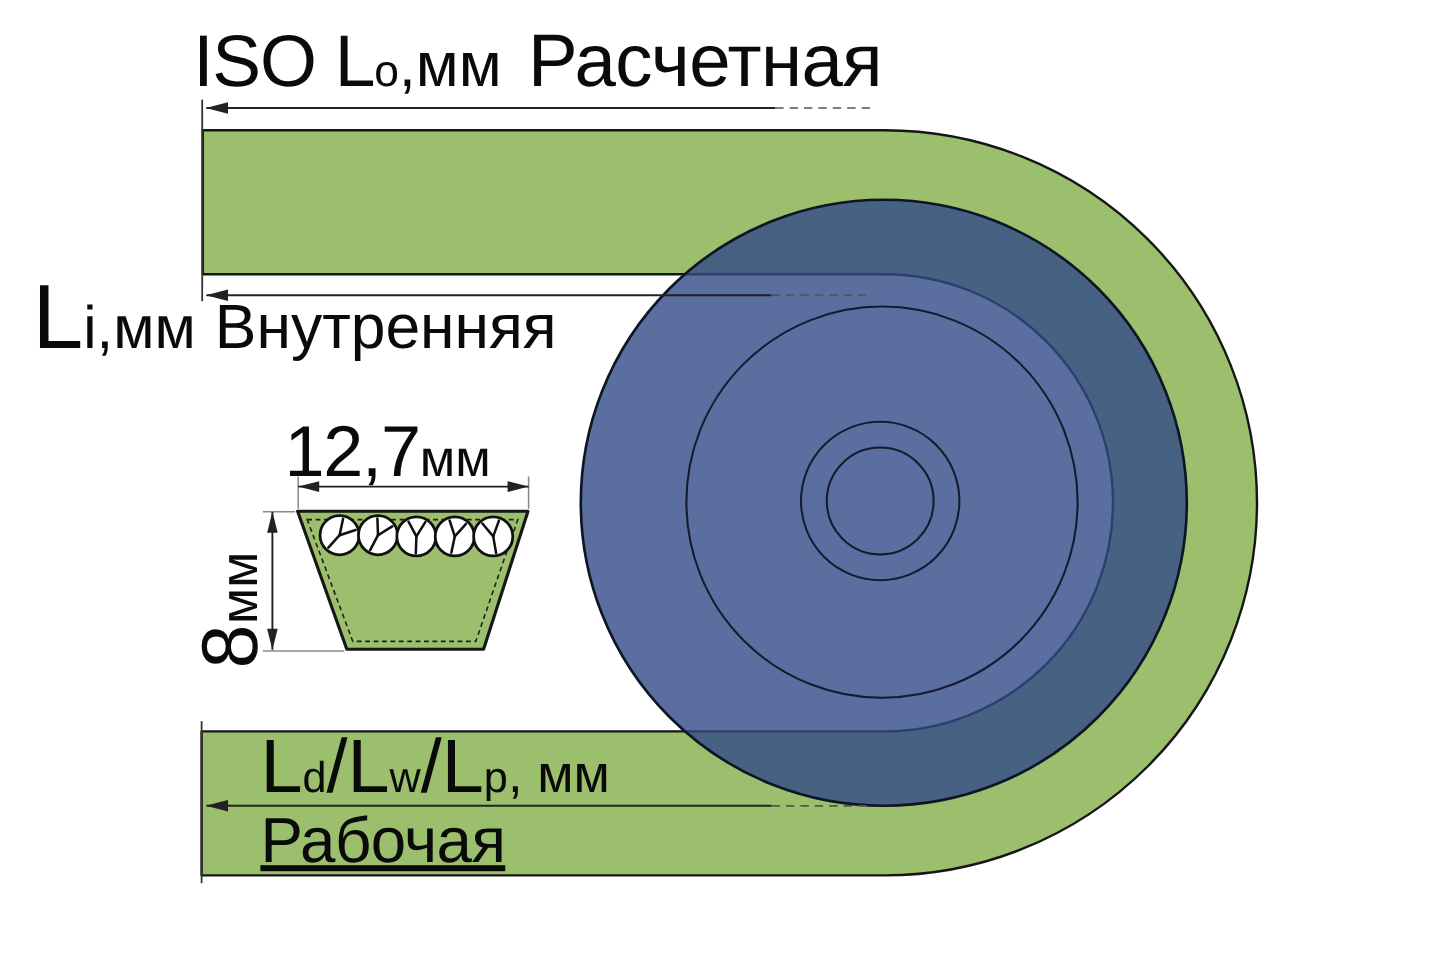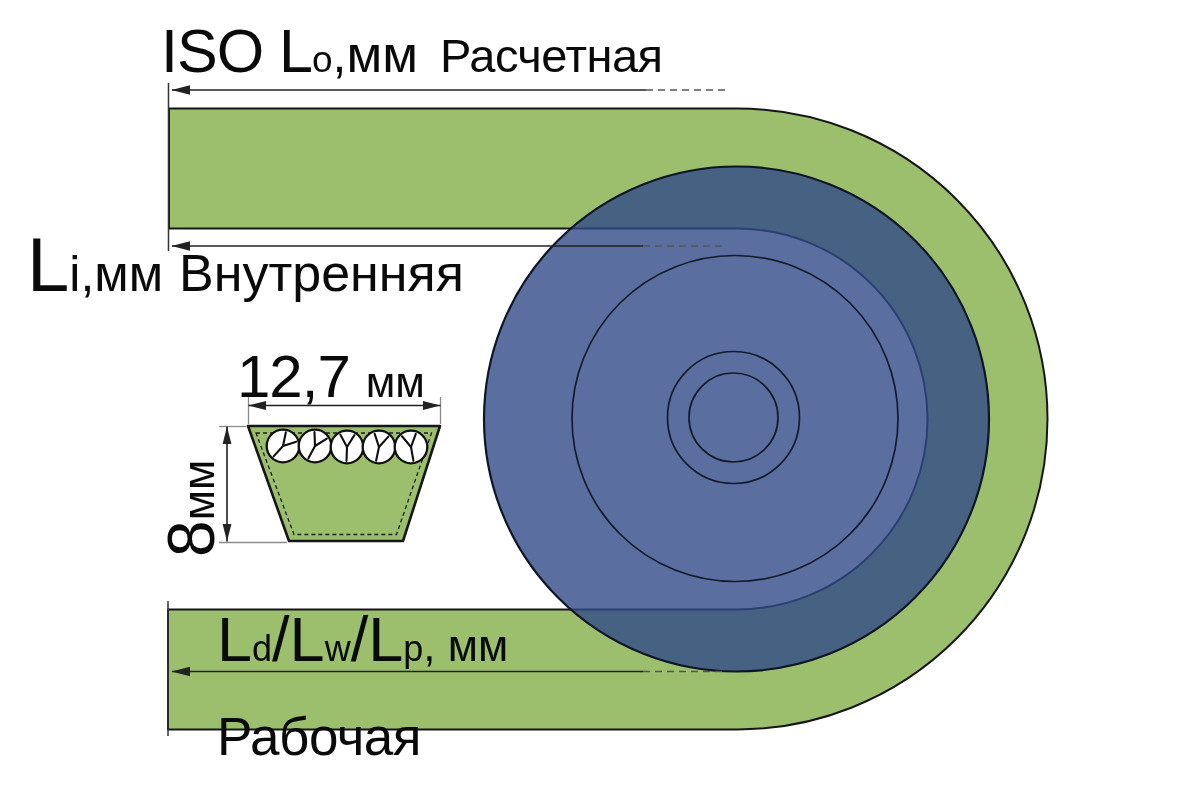--- a/index.html
+++ b/index.html
@@ -18,21 +18,21 @@
   .stage{position:relative;width:1200px;height:800px;}
   .stage svg{position:absolute;left:0;top:0;}
   .label{
     position:absolute;display:flex;align-items:baseline;line-height:1;
     white-space:pre;color:#0a0a0a;
   }
   .f60{font-size:61px;letter-spacing:-1px;}
   .f76{font-size:76px;}
   .f52{font-size:52px;}
   .f50{font-size:50px;}
-  .f47{font-size:47px;letter-spacing:-0.5px;}
+  .f47{font-size:62px;letter-spacing:-0.5px;}
   .f44{font-size:44px;}
   .f43{font-size:43px;}
   .f37{font-size:37px;}
   .f36{font-size:36px;}
   .f63{font-size:63px;}
   .f66{font-size:66px;}
   .f53{font-size:53px;letter-spacing:-0.5px;}
   .f58d{font-size:60px;letter-spacing:-1px;}
   .gapL{margin-left:22px;}
   .gapM{margin-left:16px;text-align:right;}
@@ -126,29 +126,29 @@
   </svg>
 
   <div class="label" style="left:161px;top:21px;justify-content:space-between;">
     <span class="f60">ISO L</span><span class="f37">o</span><span class="f50">,</span><span class="f52">мм</span><span class="f47 gapL">Расчетная</span>
   </div>
 
   <div class="label" style="left:27px;top:227px;">
     <span class="f76">L</span><span class="f50">i</span><span class="f50">,</span><span class="f50">мм</span><span class="f52 gapM">Внутренняя</span>
   </div>
 
-  <div class="label" style="left:237px;top:347px;gap:16px;">
+  <div class="label" style="left:237px;top:347px;">
     <span class="f58d">12,7</span><span class="f43">мм</span>
   </div>
 
   <div class="label rot90" style="left:158px;top:557px;">
     <span class="f66">8</span><span class="f44">мм</span>
   </div>
 
   <div class="label" style="left:217px;top:608px;">
     <span class="f63">L</span><span class="f36">d</span><span class="f63">/</span><span class="f63">L</span><span class="f36">w</span><span class="f63">/</span><span class="f63">L</span><span class="f36">p</span><span class="f44">, мм</span>
   </div>
 
-  <div class="label" style="left:217px;top:710px;">
+  <div class="label" style="left:217px;top:674px;text-decoration:underline;">
     <span class="f53">Рабочая</span>
   </div>
 
 </div>
 
 </body></html>

